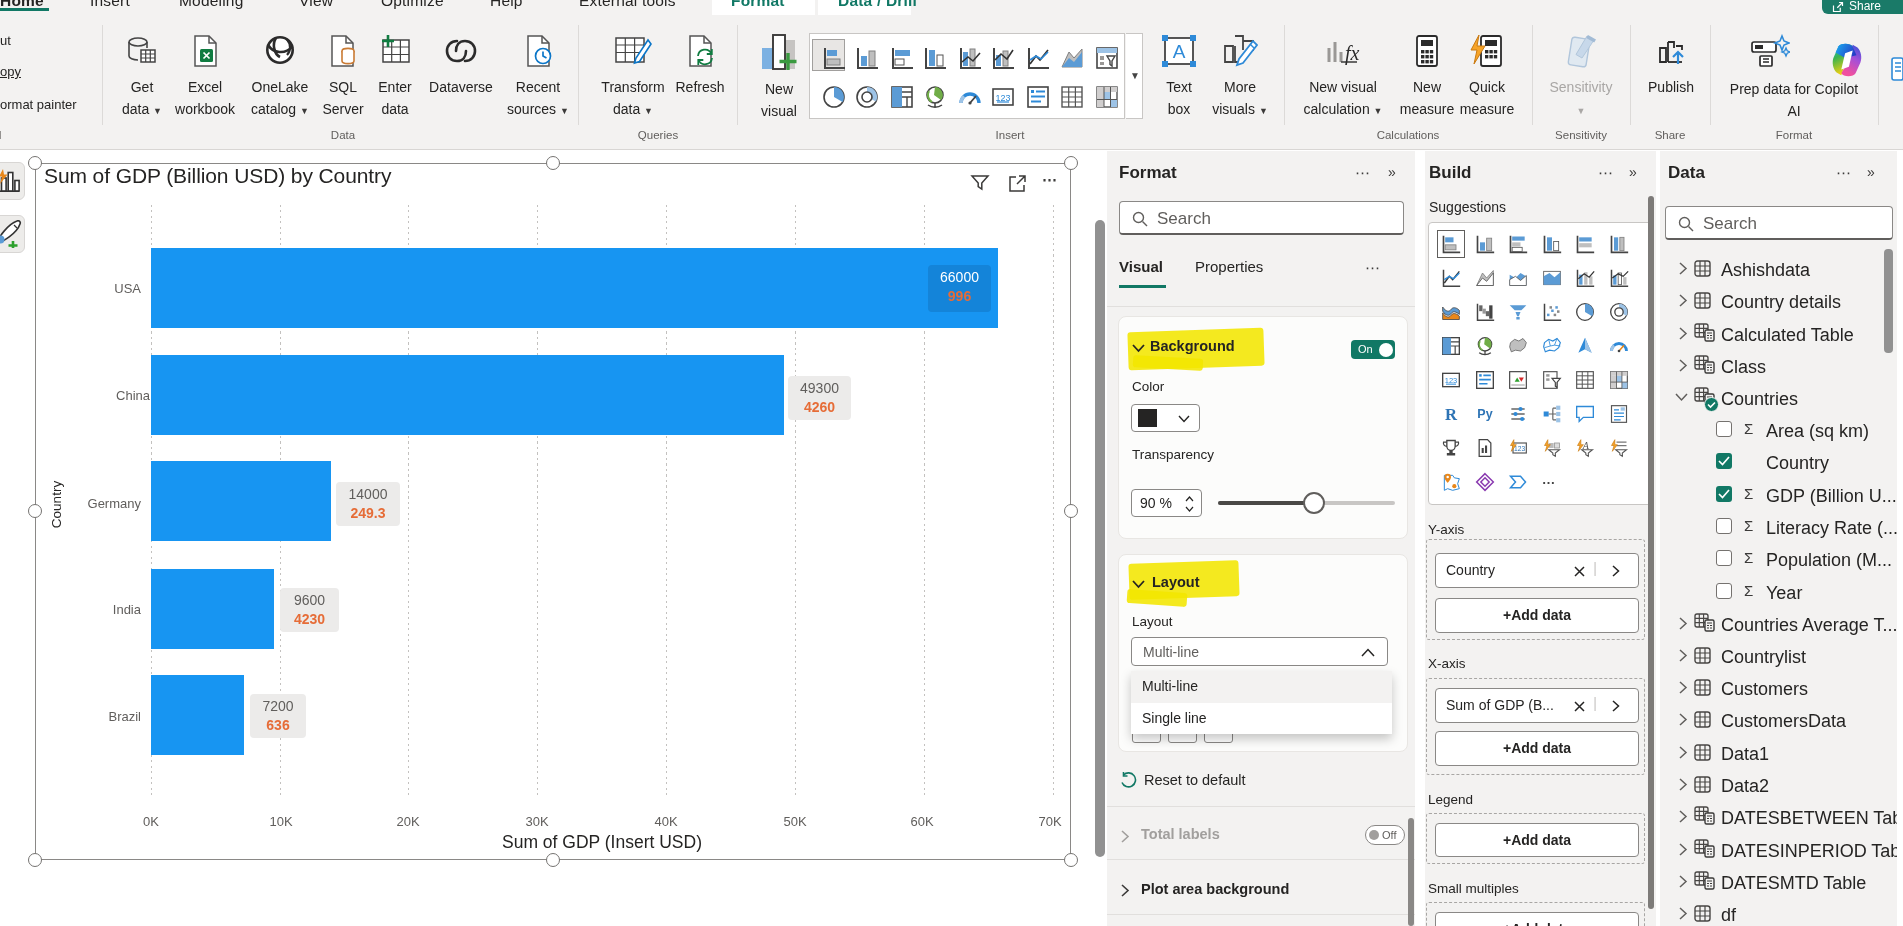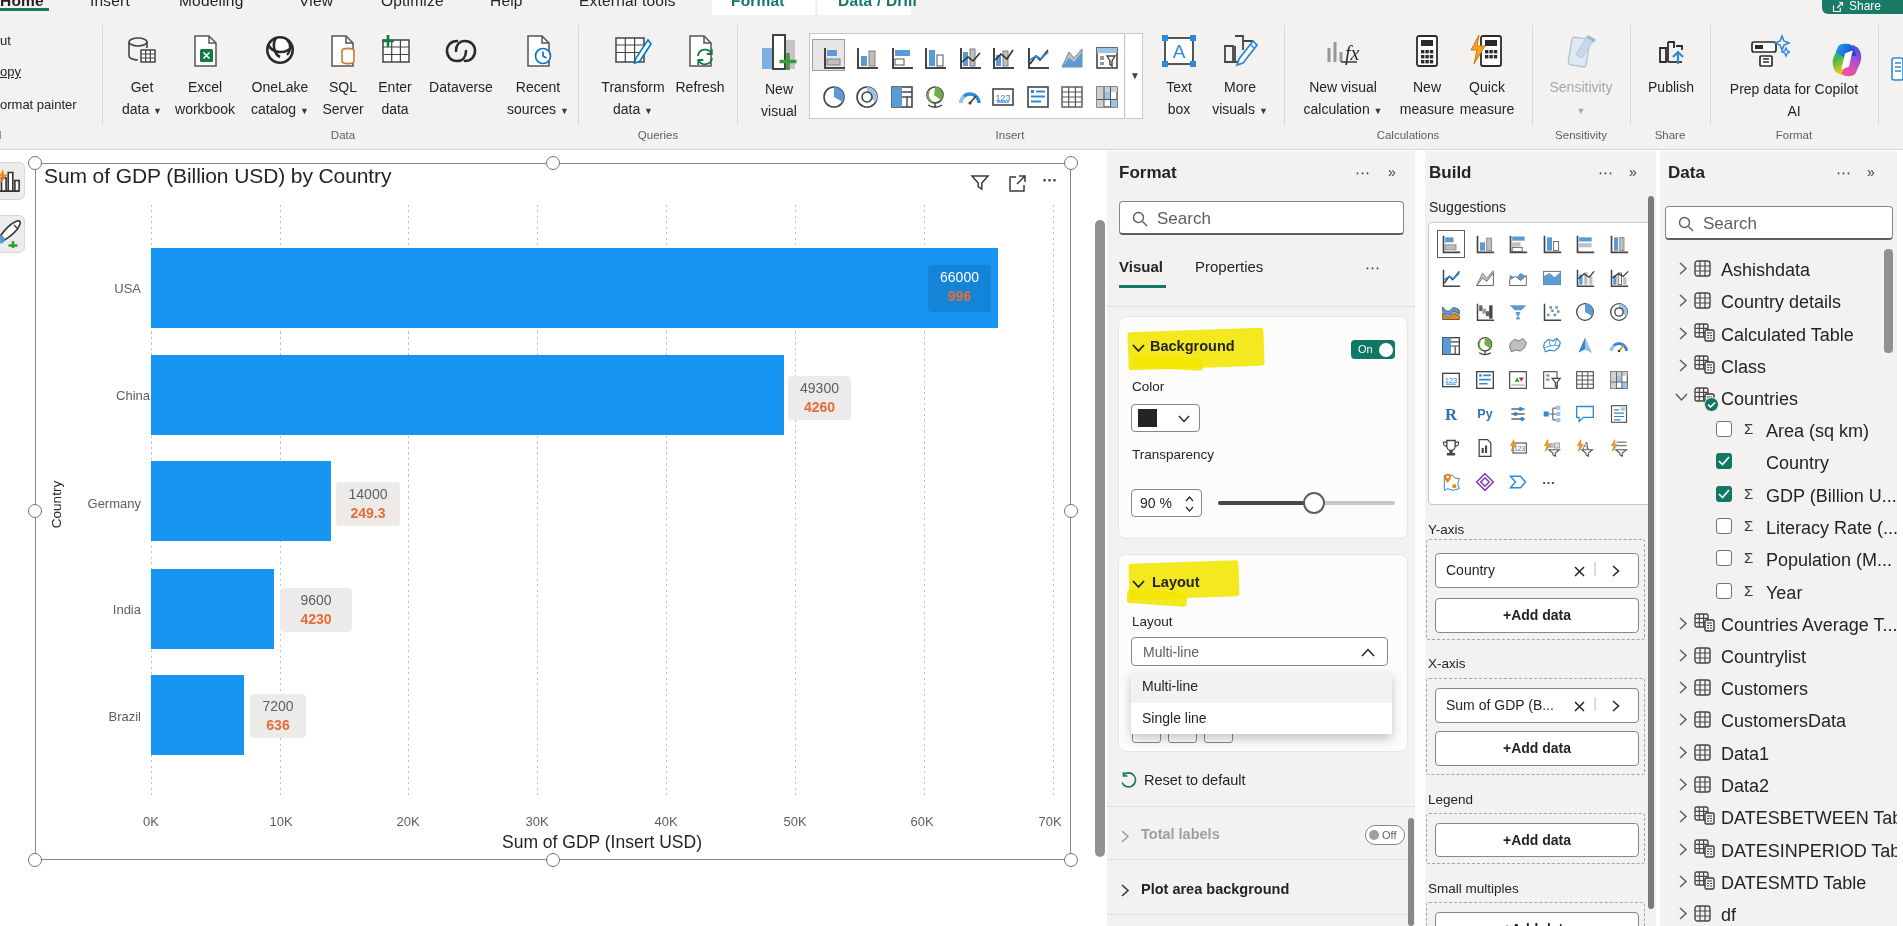--- a/index.html
+++ b/index.html
@@ -465,21 +465,21 @@
   <div class="catlab" style="left:41px;top:130px">USA</div>
   <div class="catlab" style="left:50px;top:237px">China</div>
   <div class="catlab" style="left:41px;top:345px">Germany</div>
   <div class="catlab" style="left:41px;top:451px">India</div>
   <div class="catlab" style="left:41px;top:558px">Brazil</div>
   <div class="abs" style="left:16px;top:346px;transform:rotate(-90deg);transform-origin:center;font-size:13.5px;color:#252423;width:80px;text-align:center;">Country</div>
 
   <div class="dlab" style="left:928px;top:114px;width:63px;height:47px;background:rgba(8,42,84,0.16);color:#fff;">66000<br><b>996</b></div>
   <div class="dlab" style="left:788px;top:225px;width:63px;height:44px;">49300<br><b>4260</b></div>
   <div class="dlab" style="left:336px;top:331px;width:64px;height:44px;">14000<br><b>249.3</b></div>
-  <div class="dlab" style="left:280px;top:437px;width:72px;height:44px;">9600<br><b>4230</b></div>
+  <div class="dlab" style="left:280px;top:437px;width:59px;height:44px;">9600<br><b>4230</b></div>
   <div class="dlab" style="left:250px;top:543px;width:56px;height:44px;">7200<br><b>636</b></div>
 
   <div class="xlab" style="left:151px">0K</div>
   <div class="xlab" style="left:281px">10K</div>
   <div class="xlab" style="left:408px">20K</div>
   <div class="xlab" style="left:537px">30K</div>
   <div class="xlab" style="left:666px">40K</div>
   <div class="xlab" style="left:795px">50K</div>
   <div class="xlab" style="left:922px">60K</div>
   <div class="xlab" style="left:1050px">70K</div>

